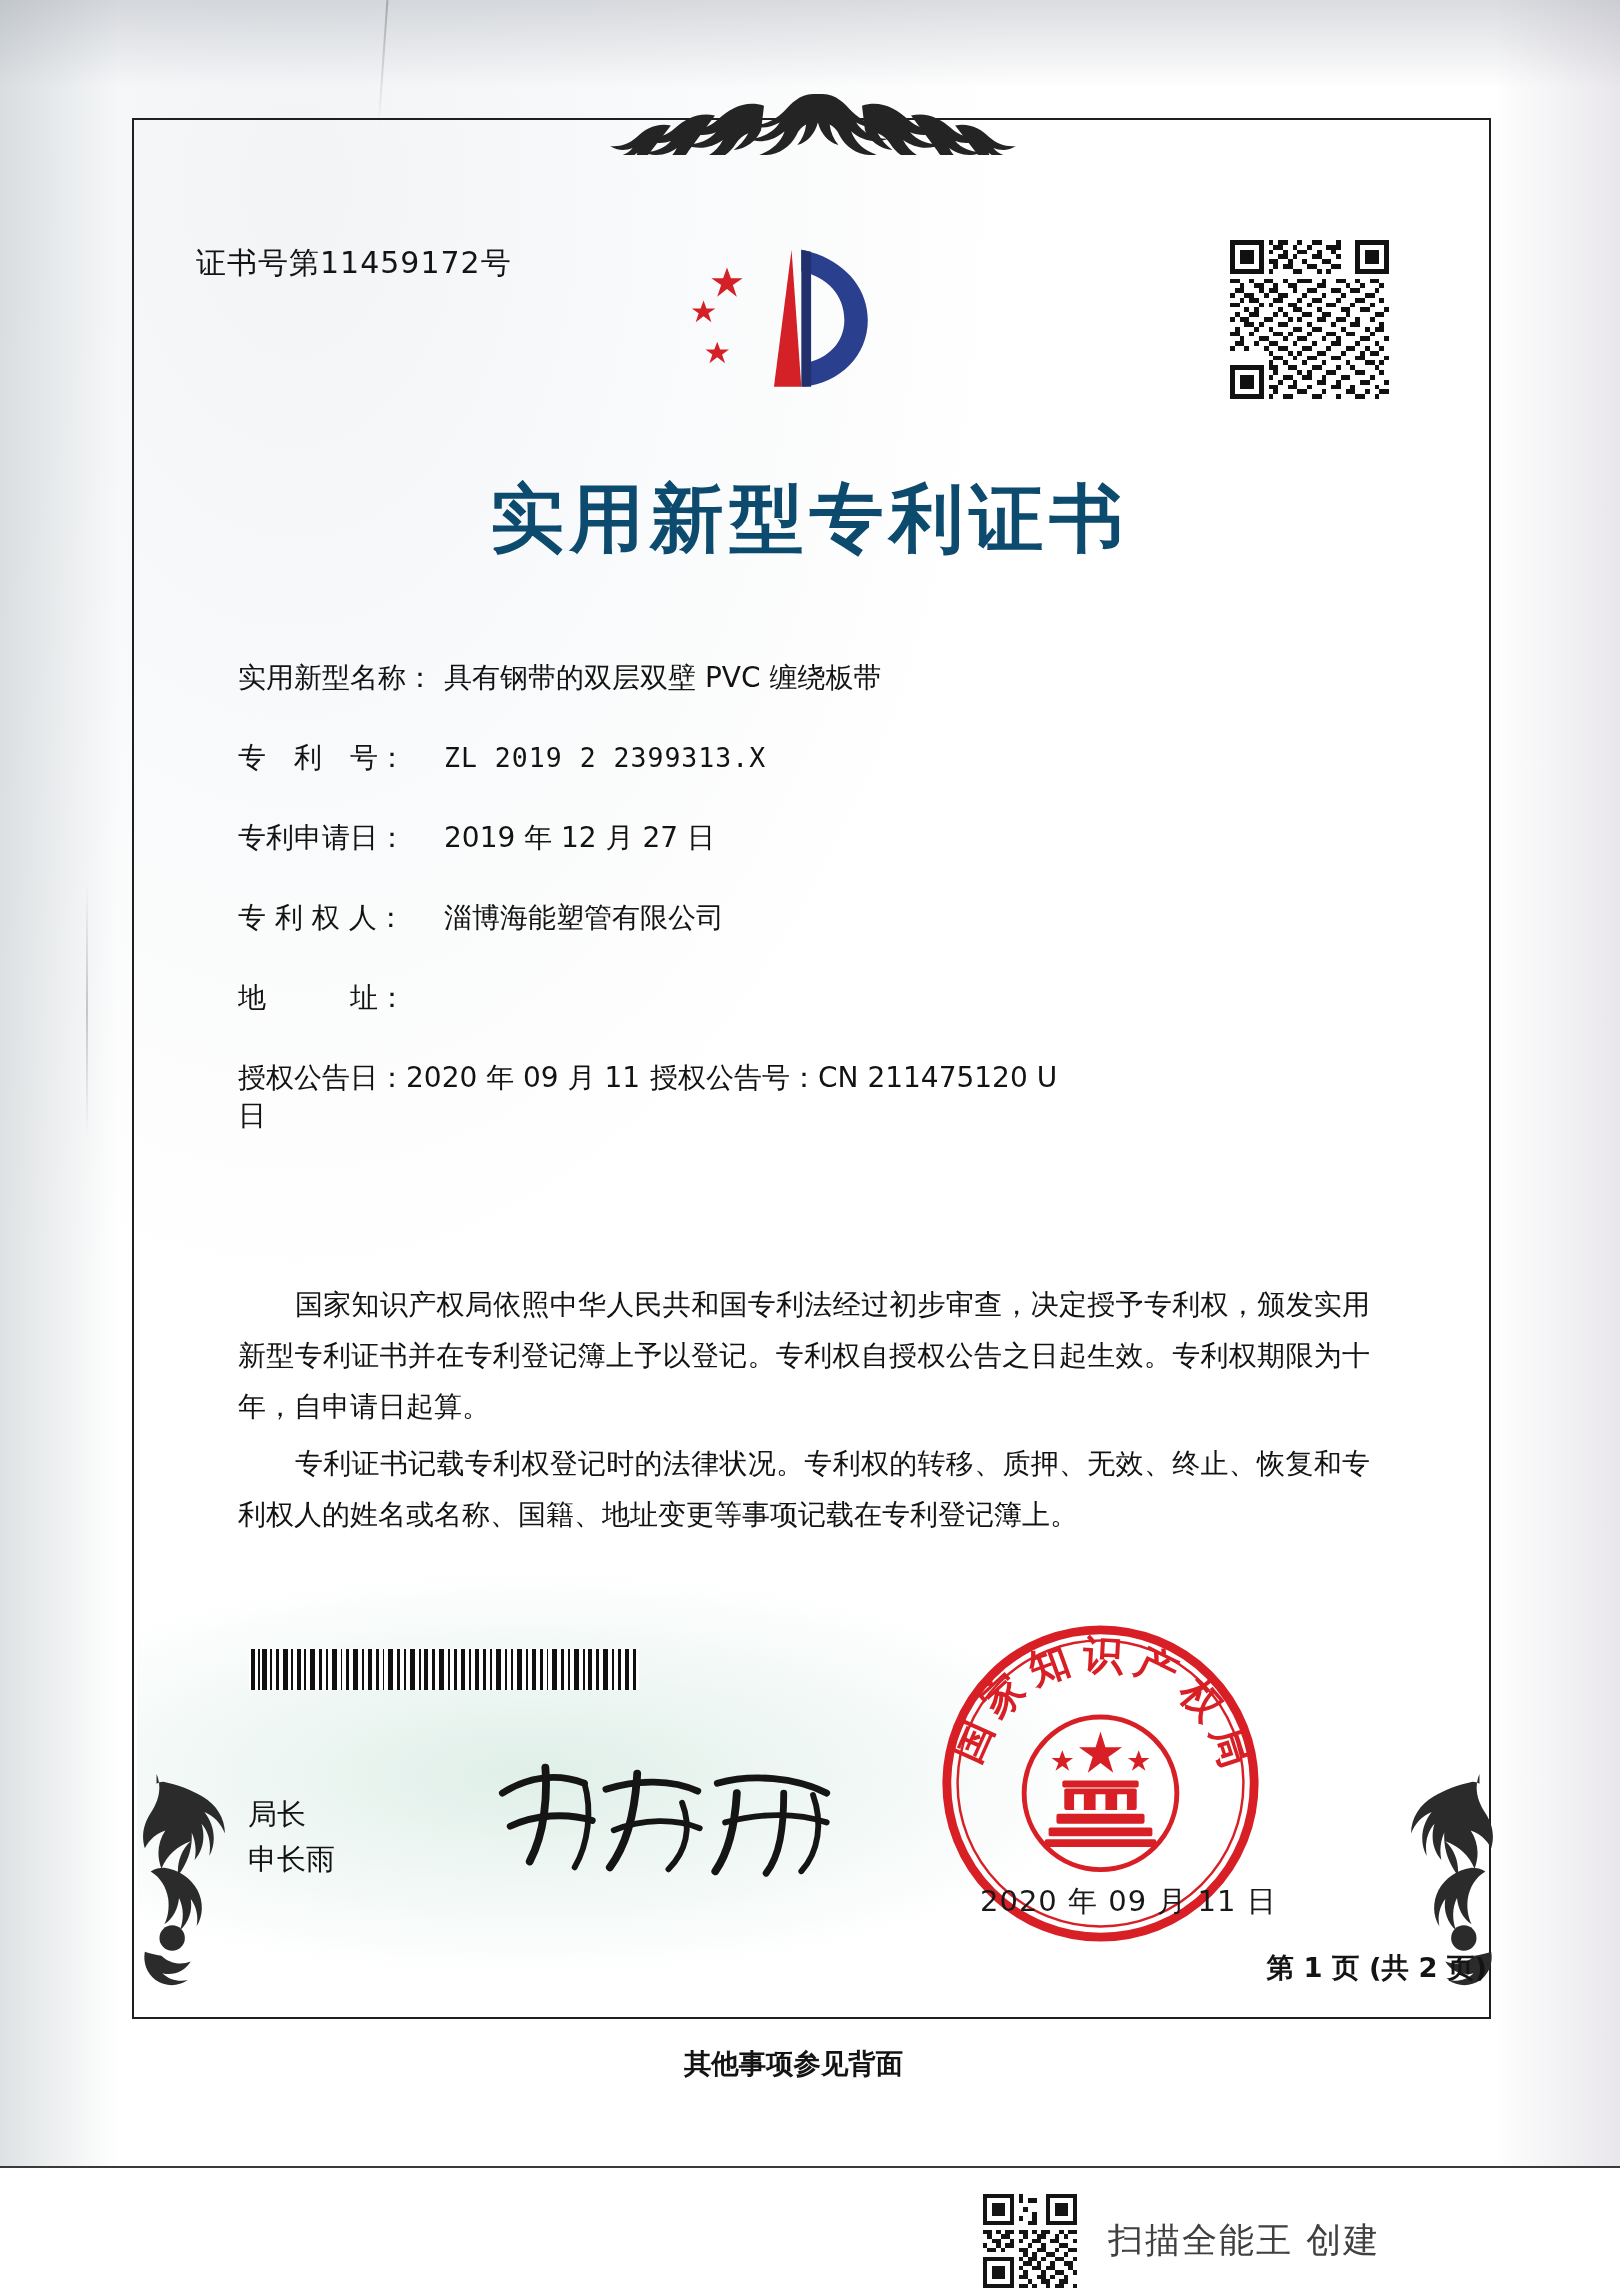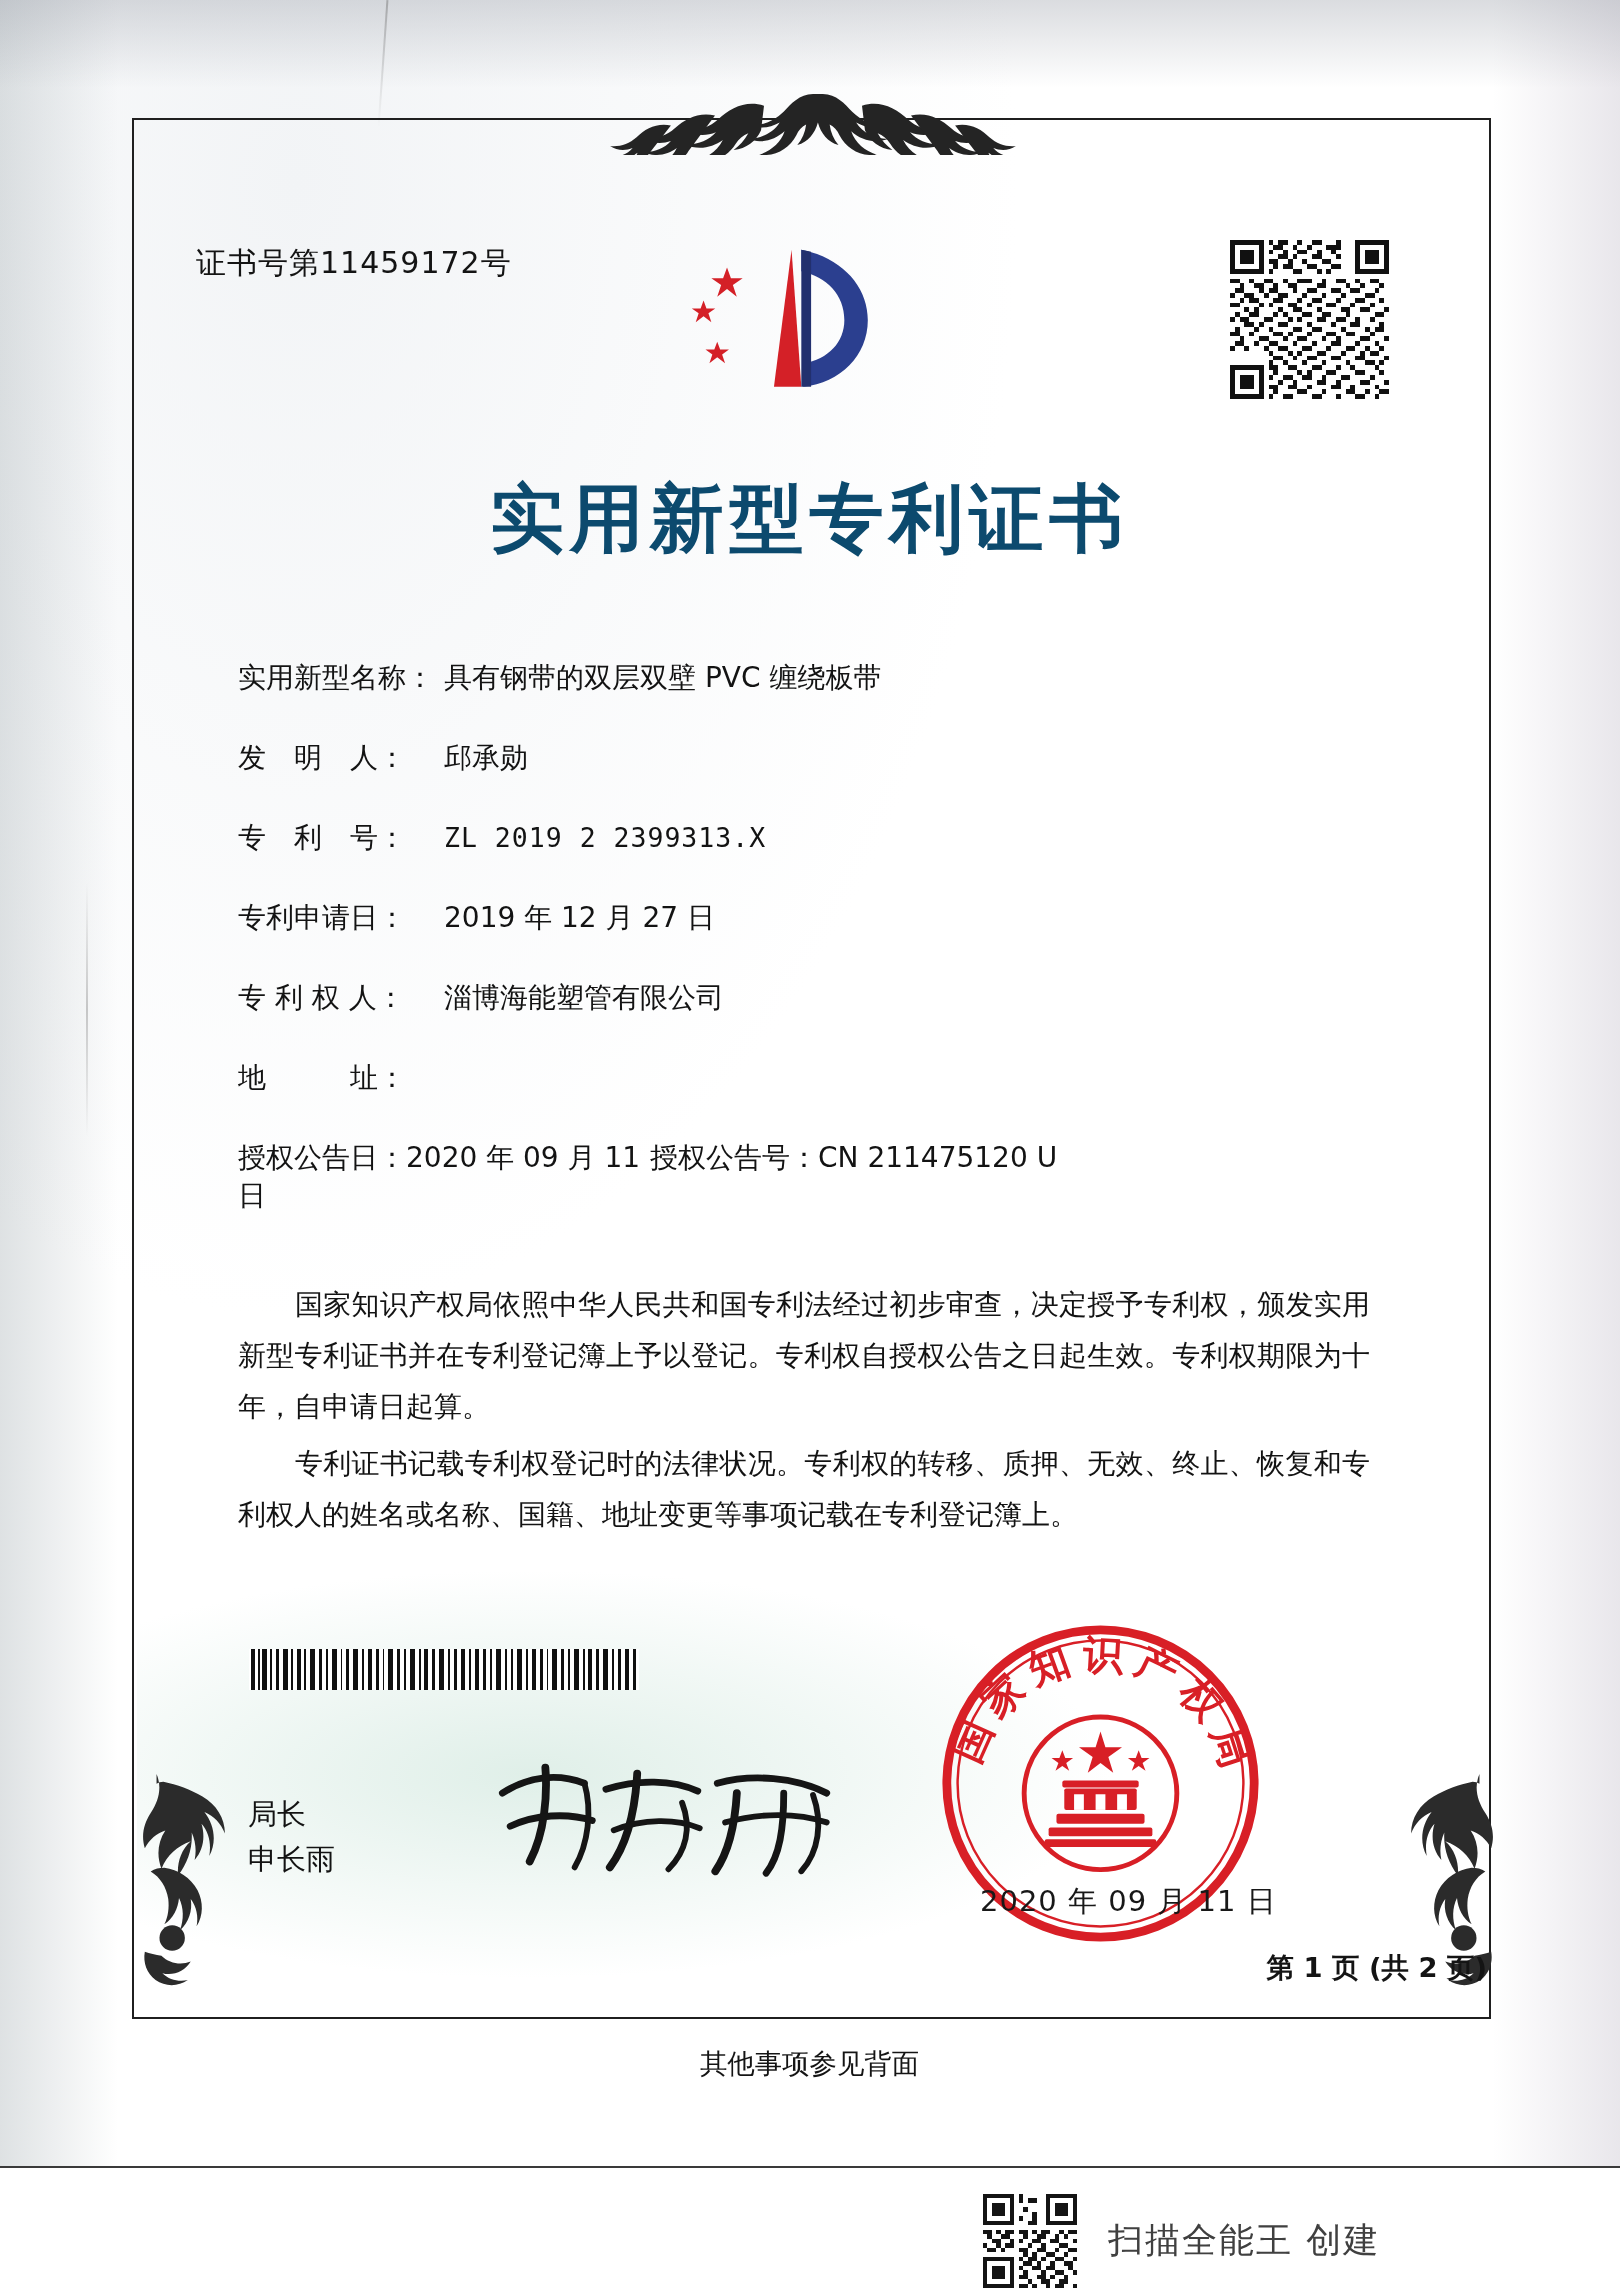--- a/index.html
+++ b/index.html
@@ -242,27 +242,28 @@
     top: 1950px;
     width: 1355px;
     text-align: right;
     font-size: 27.4px;
     color: #141414;
     font-family: "DejaVu Sans", "Liberation Sans", sans-serif;
     font-weight: bold;
   }
   .note-back {
     position: absolute;
-    left: 132px;
+    left: 116px;
     top: 2046px;
     width: 1355px;
     text-align: center;
     font-size: 27.4px;
     color: #141414;
     font-family: "DejaVu Sans", "Liberation Sans", sans-serif;
+    font-weight: bold;
   }
 
   
   .foot-qr {
     position: absolute;
     left: 983px;
     top: 2194px;
     width: 94px;
     height: 94px;
   }
@@ -596,24 +597,20 @@
   </div>
 
   <div class="cert-title">实用新型专利证书</div>
 
   <div class="fields">
     <div class="field-row">
       <div class="field-label">实用新型名称：</div>
       <div class="field-value">具有钢带的双层双壁 PVC 缠绕板带</div>
     </div>
     <div class="field-row">
-      <div class="field-label">发　明　人：</div>
-      <div class="field-value">邱承勋</div>
-    </div>
-    <div class="field-row">
       <div class="field-label">专　利　号：</div>
       <div class="field-value mono">ZL 2019 2 2399313.X</div>
     </div>
     <div class="field-row">
       <div class="field-label">专利申请日：</div>
       <div class="field-value">2019 年 12 月 27 日</div>
     </div>
     <div class="field-row">
       <div class="field-label">专 利 权 人：</div>
       <div class="field-value">淄博海能塑管有限公司</div>

